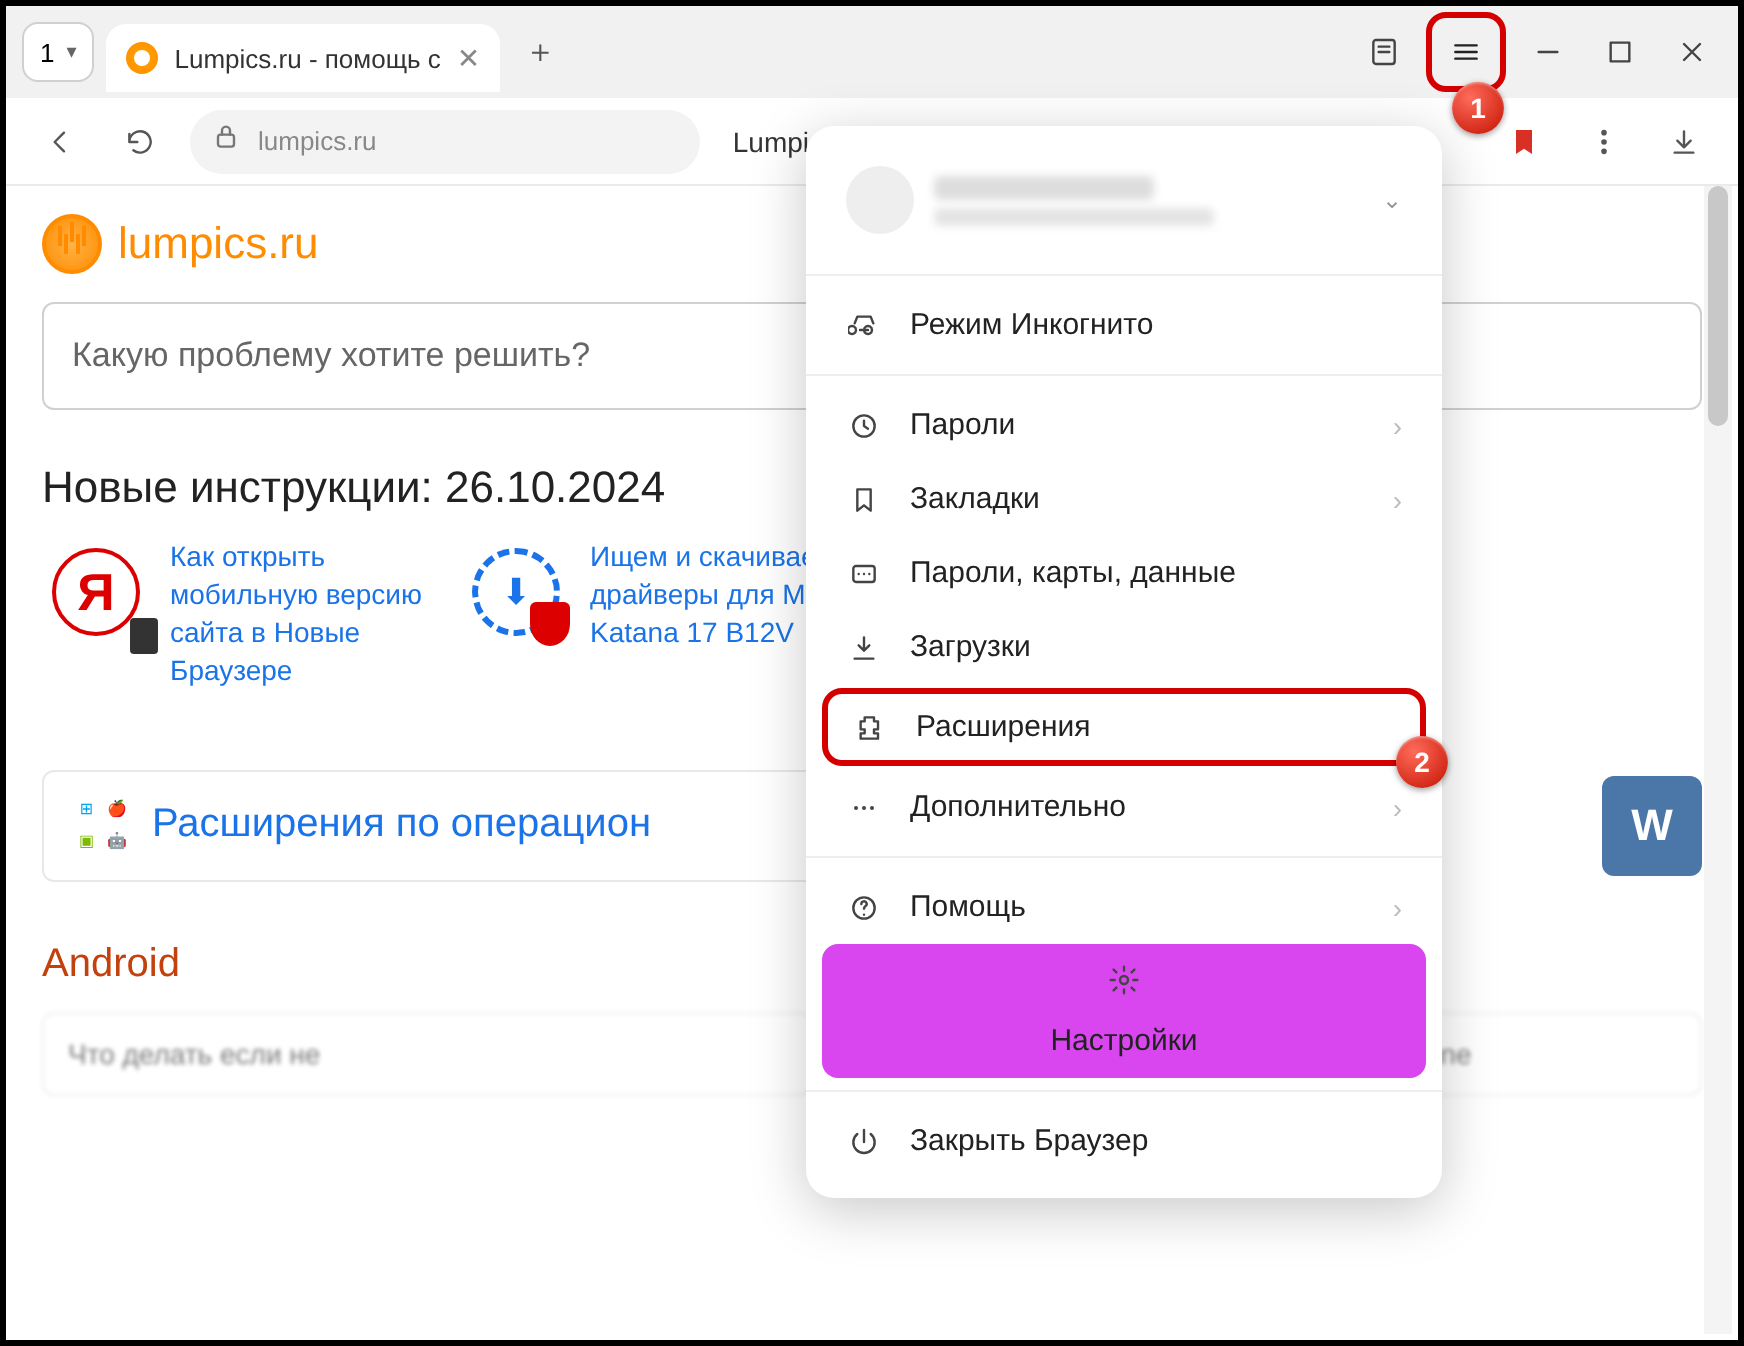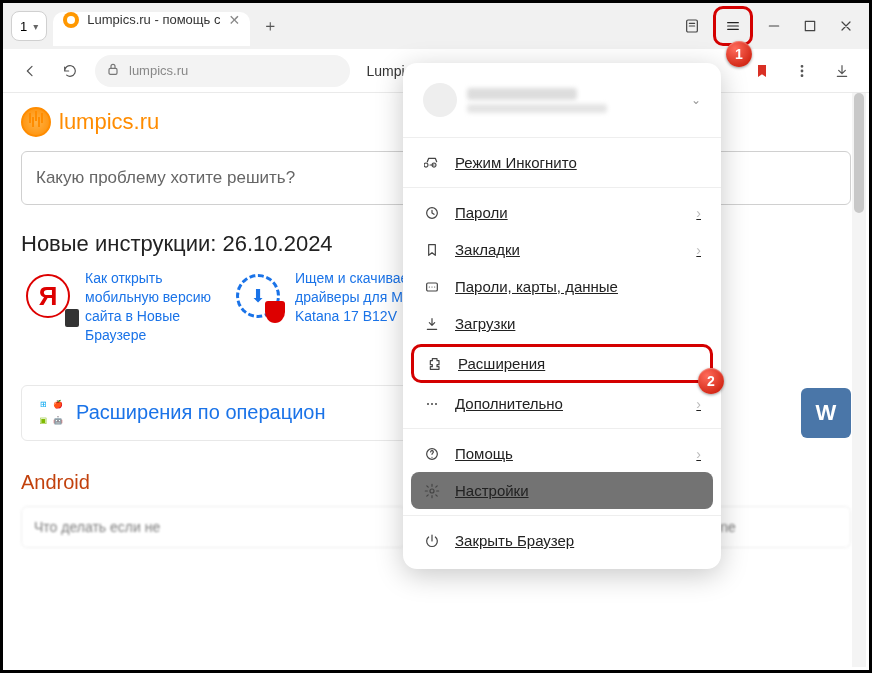--- a/index.html
+++ b/index.html
@@ -3,21 +3,21 @@
 <meta charset="utf-8">
 <style>
 * { margin: 0; padding: 0; box-sizing: border-box; font-family: -apple-system, BlinkMacSystemFont, "Segoe UI", Arial, sans-serif; }
 body { width: 872px; height: 673px; background: #fff; overflow: hidden; position: relative; border: 3px solid #000; }
 
 
 .tabbar { height: 46px; background: #f1f1f1; display: flex; align-items: center; padding: 0 8px; gap: 6px; }
 .tab-counter { display: flex; align-items: center; background: #fff; border: 1px solid #d0d0d0; border-radius: 8px; height: 30px; padding: 0 8px; gap: 6px; }
 .tab-counter .num { font-size: 13px; }
 .tab-counter .chev { color: #666; font-size: 10px; }
-.tab { display: flex; background: #fff; border-radius: 10px 10px 0 0; height: 34px; padding: 0 10px; gap: 8px; min-width: 180px; margin-top: 6px; }
+.tab { display: flex; align-items: center; background: #fff; border-radius: 10px 10px 0 0; height: 34px; padding: 0 10px; gap: 8px; min-width: 180px; margin-top: 6px; }
 .tab .favicon { width: 16px; height: 16px; border-radius: 50%; background: radial-gradient(circle at 50% 50%, #ffa500 0%, #ff8c00 100%); position: relative; }
 .tab .favicon::after { content: ""; position: absolute; inset: 4px; background: #fff; border-radius: 50%; }
 .tab .title { font-size: 13px; color: #333; flex: 1; white-space: nowrap; overflow: hidden; text-overflow: ellipsis; }
 .tab .close { color: #888; font-size: 14px; }
 .newtab-btn { width: 28px; height: 28px; display: flex; align-items: center; justify-content: center; color: #555; font-size: 16px; border-radius: 6px; }
 .tabbar .spacer { flex: 1; }
 .tabbar .tb-icon { width: 30px; height: 30px; display: flex; align-items: center; justify-content: center; color: #444; border-radius: 6px; }
 .hamburger-wrap { position: relative; border: 3px solid #d40000; border-radius: 10px; padding: 2px; }
 .hamburger { width: 30px; height: 30px; display: flex; align-items: center; justify-content: center; color: #222; border-radius: 6px; }
 .badge { position: absolute; width: 26px; height: 26px; border-radius: 50%; background: radial-gradient(circle at 35% 30%, #ff6b5b, #c41200); color: #fff; font-weight: 700; font-size: 14px; display: flex; align-items: center; justify-content: center; box-shadow: 0 1px 3px rgba(0,0,0,.4), inset 0 1px 1px rgba(255,255,255,.3); }
@@ -66,24 +66,24 @@
 
 
 .menu { position: absolute; top: 60px; left: 400px; width: 318px; background: #fff; border-radius: 14px; box-shadow: 0 6px 28px rgba(0,0,0,.22); padding: 14px 0 10px; z-index: 10; }
 .menu-profile { padding: 6px 20px 14px; display: flex; align-items: center; gap: 10px; }
 .menu-profile .av { width: 34px; height: 34px; border-radius: 50%; background: #eee; }
 .menu-profile .ptxt { flex: 1; }
 .menu-profile .name { height: 12px; background: #ddd; border-radius: 3px; width: 110px; margin-bottom: 4px; filter: blur(2px); }
 .menu-profile .sub { height: 9px; background: #e4e4e4; border-radius: 3px; width: 140px; filter: blur(2px); }
 .menu-profile .chev { color: #999; font-size: 12px; }
 .menu-sep { height: 1px; background: #eee; margin: 6px 0; }
-.menu-item { display: flex; align-items: center; gap: 14px; padding: 10px 20px; font-size: 15px; color: #222; position: relative; text-decoration: underline; }
+.menu-item { display: flex; align-items: center; gap: 14px; padding: 10px 20px; font-size: 15px; color: #222; position: relative; }
 .menu-item .mi-icon { width: 18px; display: flex; justify-content: center; color: #444; }
 .menu-item .arrow { margin-left: auto; color: #bbb; font-size: 14px; }
-.menu-item.hover { background: #737373; border-radius: 8px; margin: 0 8px; padding: 10px 12px; }
+.menu-item.hover { background: #d946ef; border-radius: 8px; margin: 0 8px; padding: 10px 12px; flex-direction: column; }
 .menu-item.highlighted { border: 3px solid #d40000; border-radius: 10px; margin: 2px 8px; padding: 8px 12px; position: relative; text-align: center; }
 .badge-2 { bottom: -14px; right: -14px; }
 
 
 .vscroll { position: absolute; right: 3px; top: 90px; bottom: 3px; width: 14px; background: #f4f4f4; }
 .vscroll .thumb { position: absolute; top: 0; left: 2px; right: 2px; height: 120px; background: #c8c8c8; border-radius: 5px; }
 
 svg { width: 16px; height: 16px; }
 .icon-svg { stroke: currentColor; stroke-width: 1.8; fill: none; stroke-linecap: round; stroke-linejoin: round; }
 </style>

